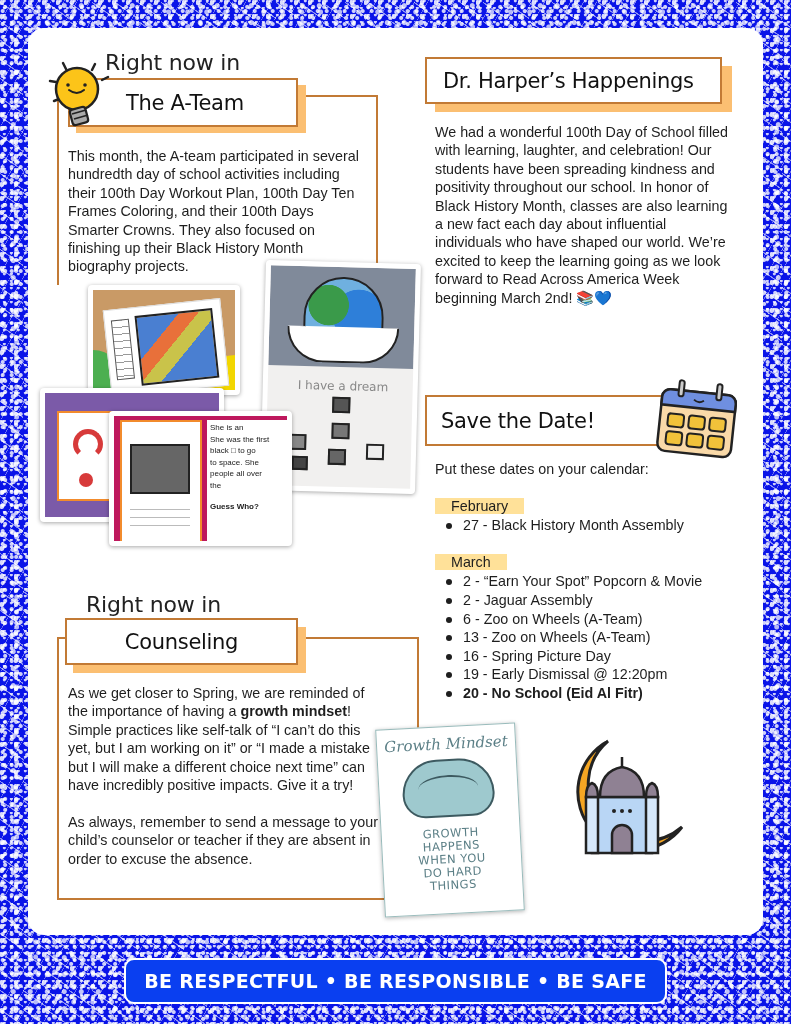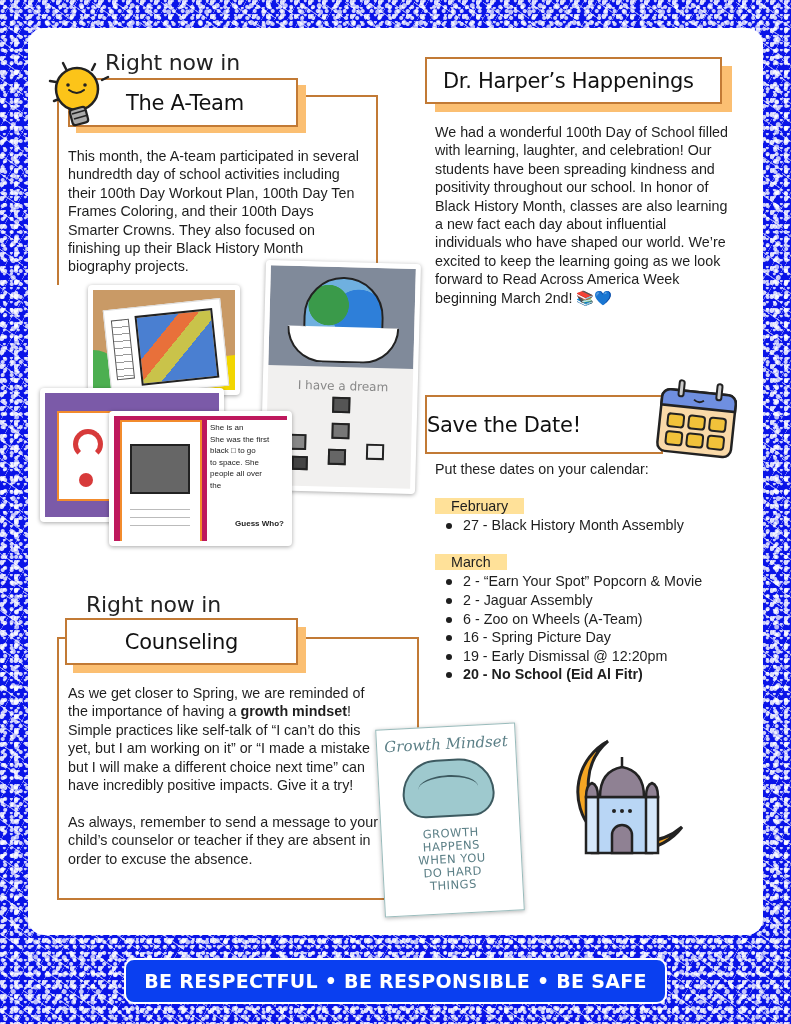--- a/index.html
+++ b/index.html
@@ -124,33 +124,33 @@
       <div style="position:absolute; left:8px; top:22px; width:60px; height:50px; background:#666; border:2px solid #222;"></div>
       <div style="position:absolute; left:8px; top:80px; width:60px; height:30px; background:repeating-linear-gradient(#fff 0 7px,#bbb 7px 8px);"></div>
     </div>
     <div style="position:absolute; left:93px; top:4px; width:80px; height:124px; background:#fff; padding:2px 3px; font-size:8px; line-height:11.5px; color:#222;">
       <div>She is an</div>
       <div>She was the first</div>
       <div><span>black</span> □ <span>to go</span></div>
       <div>to space. She</div>
       <div>people all over</div>
       <div>the</div>
-      <div style="margin-top:27px; font-weight:bold; text-align:right;">Guess Who?</div>
+      <div style="margin-top:10px; font-weight:bold; text-align:left;">Guess Who?</div>
     </div>
   </div>
 </div>
 
 <div class="title-shadow" style="left:435px; top:66px; width:297px; height:46px;"></div>
 <div class="title-box hand" style="left:425px; top:57px; width:297px; height:47px; padding-left:16px;">
   <span>Dr. Harper’s Happenings</span>
 </div>
 <div class="body-text" style="left:435px; top:123px; width:300px;">We had a wonderful 100th Day of School filled with learning, laughter, and celebration! Our students have been spreading kindness and positivity throughout our school. In honor of Black History Month, classes are also learning a new fact each day about influential individuals who have shaped our world. We’re excited to keep the learning going as we look forward to Read Across America Week beginning March 2nd! 📚💙</div>
 
 <div class="title-shadow" style="left:436px; top:404px; width:232px; height:42px;"></div>
-<div class="title-box hand" style="left:425px; top:395px; width:238px; height:59px; padding-left:0;">
+<div class="title-box hand" style="left:425px; top:395px; width:238px; height:51px; padding-left:14px;">
   <span>Save the Date!</span>
 </div>
 <div style="position:absolute; left:652px; top:378px; width:88px; height:82px;">
   <svg width="88" height="82" viewBox="0 0 88 82">
     <g transform="rotate(6 44 41)">
       <rect x="8" y="14" width="74" height="62" rx="8" fill="#f9d9a8" stroke="#222" stroke-width="2.5"></rect>
       <path d="M8 30 v-8 a8 8 0 0 1 8 -8 h58 a8 8 0 0 1 8 8 v8 z" fill="#6f8fe0" stroke="#222" stroke-width="2.5"></path>
       <rect x="24" y="4" width="5" height="16" rx="2.5" fill="#ccc" stroke="#222" stroke-width="2"></rect>
       <rect x="62" y="4" width="5" height="16" rx="2.5" fill="#ccc" stroke="#222" stroke-width="2"></rect>
       <path d="M40 22 q5 4 10 0" fill="none" stroke="#222" stroke-width="1.8"></path>
@@ -173,20 +173,21 @@
     <li>27 - Black History Month Assembly</li>
   </ul>
 </div>
 
 <div class="body-text" style="left:435px; top:553px; width:320px;">
   <span class="hl">March</span>
   <ul class="dates">
     <li>2 - “Earn Your Spot” Popcorn &amp; Movie</li>
     <li>2 - Jaguar Assembly</li>
     <li>6 - Zoo on Wheels (A-Team)</li>
+    <li>13 - Zoo on Wheels (A-Team)</li>
     <li>16 - Spring Picture Day</li>
     <li>19 - Early Dismissal @ 12:20pm</li>
     <li class="bold">20 - No School (Eid Al Fitr)</li>
   </ul>
 </div>
 
 <div style="position:absolute; left:560px; top:735px; width:130px; height:125px;">
   <svg width="130" height="125" viewBox="0 0 130 125">
     <path d="M48 6 A58 58 0 1 0 122 92 A46 46 0 1 1 48 6 Z" fill="#f5a623" stroke="#222" stroke-width="3"></path>
     <g stroke="#222" stroke-width="2.5">

